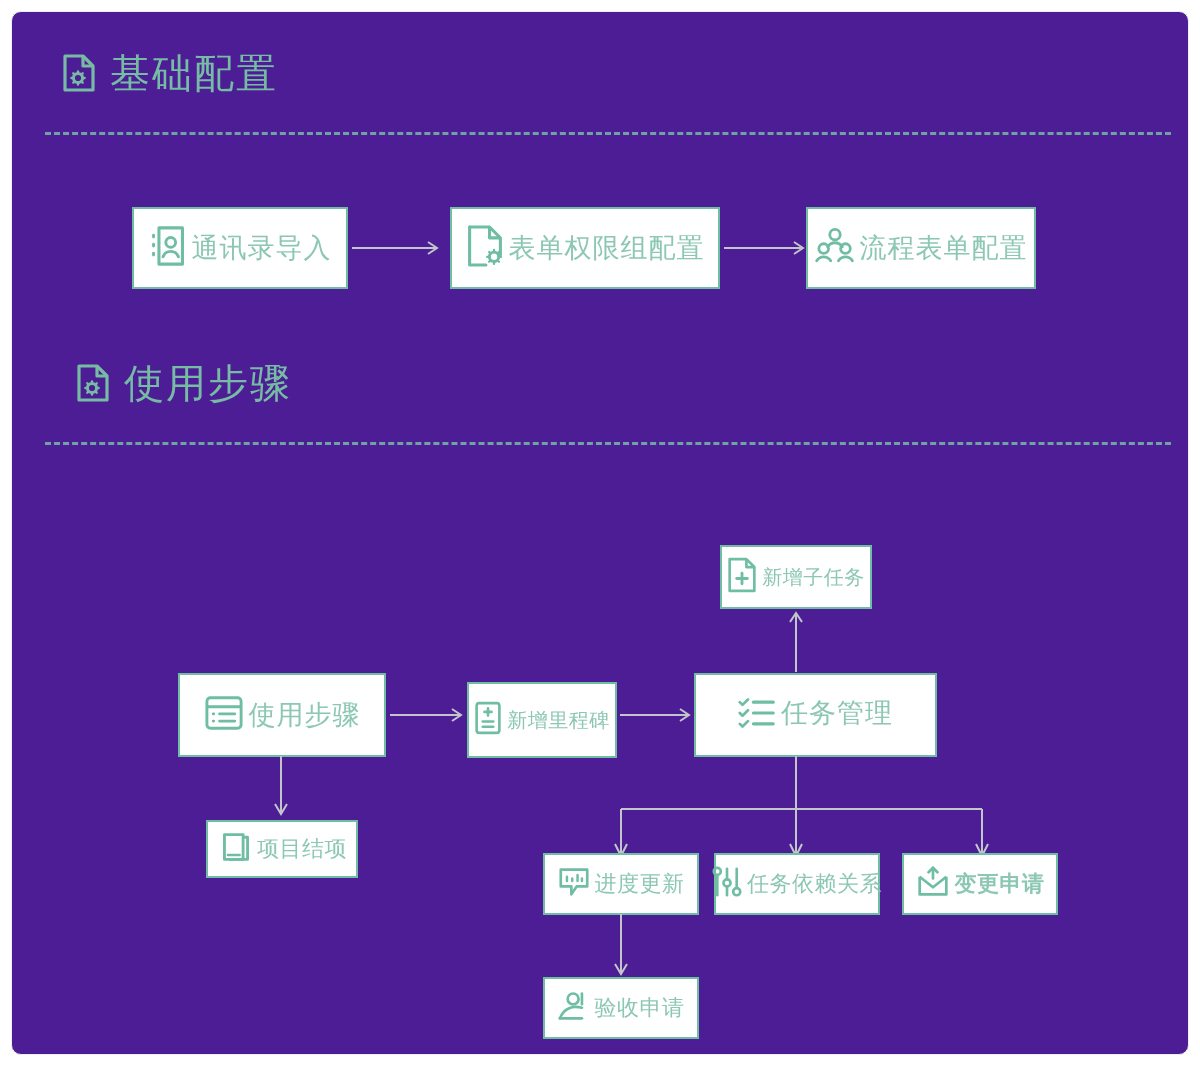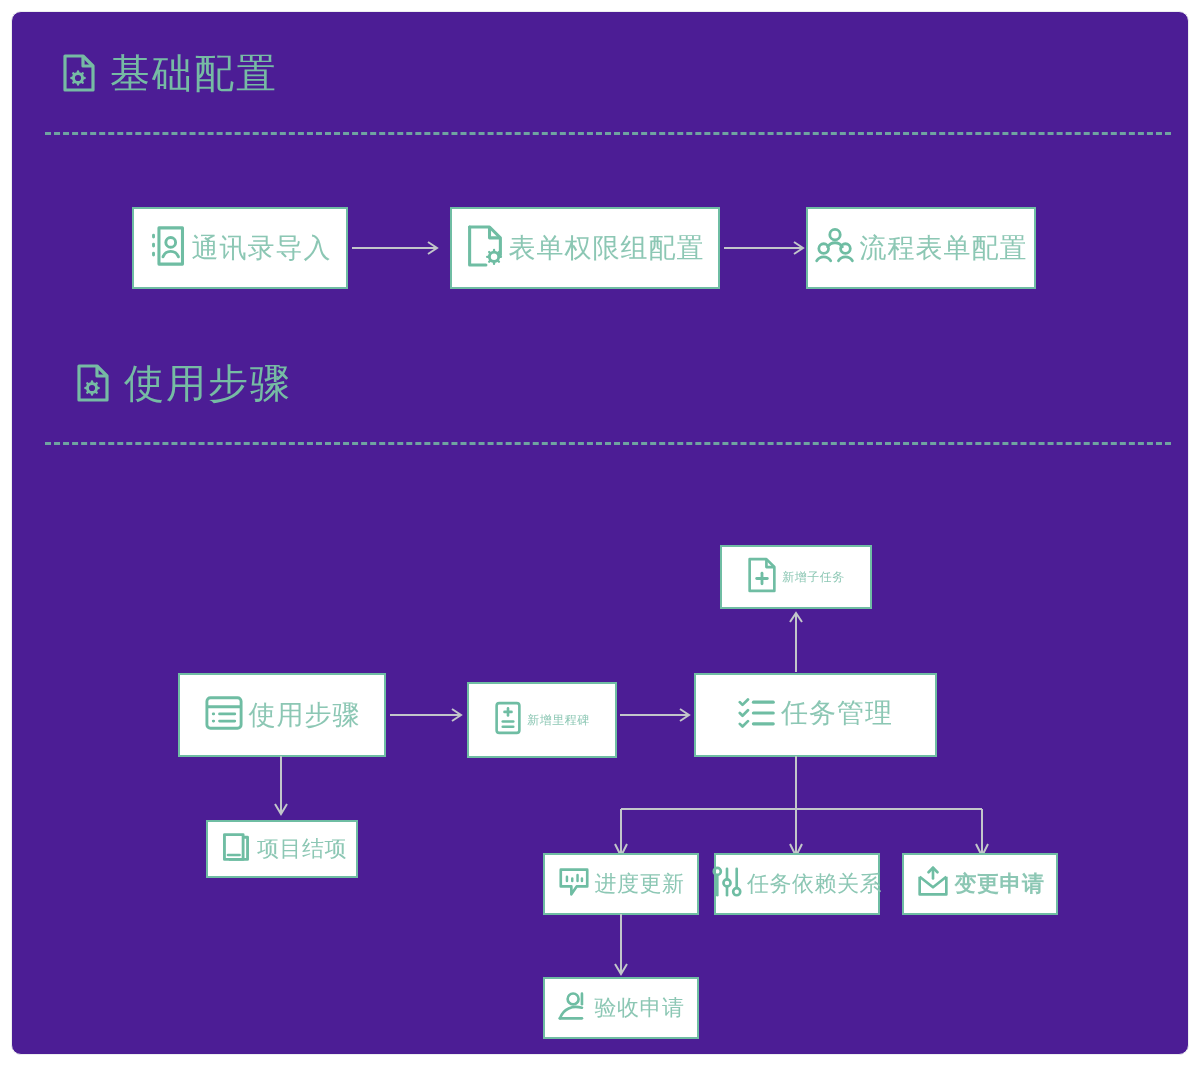--- a/index.html
+++ b/index.html
@@ -66,21 +66,21 @@
     padding: 0 14px;
   }
   .node .nd-icon { display: block; flex: 0 0 auto; }
   .node .nd-label {
     color: #8cc7b4;
     white-space: nowrap;
     line-height: 1;
   }
   .sz-lg .nd-label { font-size: 27px; letter-spacing: 1px; }
   .sz-md .nd-label { font-size: 22px; letter-spacing: .5px; }
-  .sz-sm .nd-label { font-size: 12px; letter-spacing: .5px; }
+  .sz-sm .nd-label { font-size: 20px; letter-spacing: .5px; }
 
   
   .conn {
     position: absolute;
     overflow: visible;
     pointer-events: none;
   }
   .conn line, .conn path, .conn polyline {
     stroke: #c2c6ca;
     stroke-width: 2;

